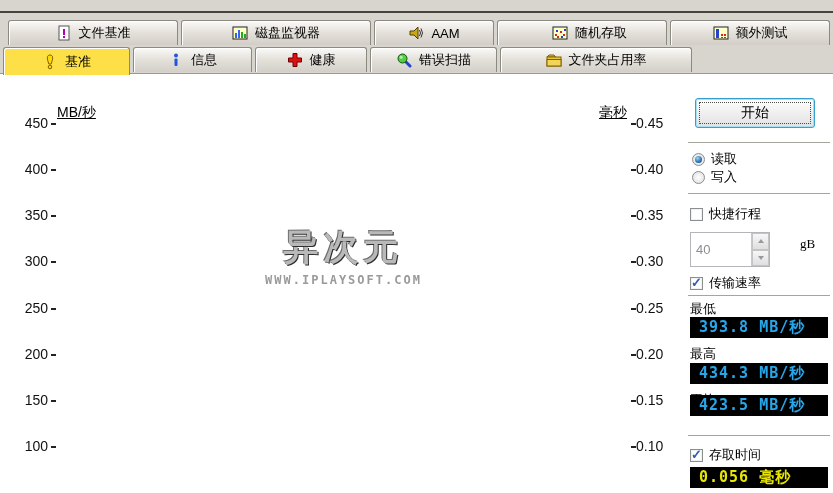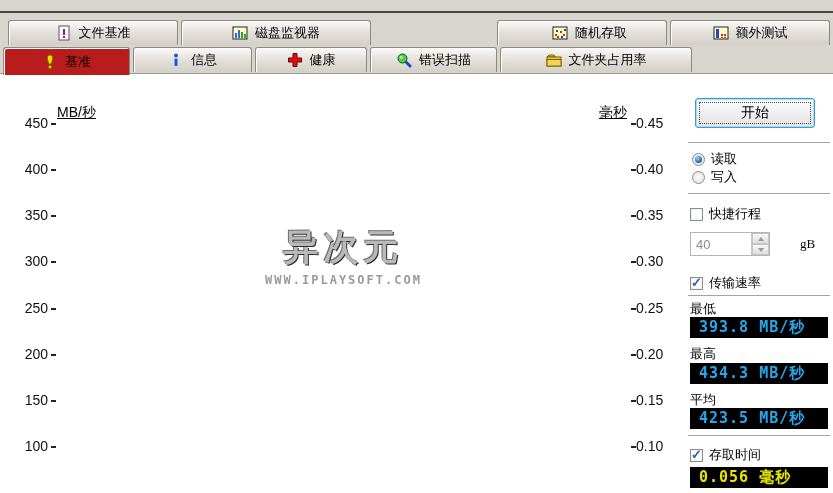--- a/index.html
+++ b/index.html
@@ -13,21 +13,21 @@
   
   .tabrow{position:absolute;left:0;width:833px;height:27px;}
   #tabrow1{top:19px;}
   #tabrow2{top:46px;}
   .tab{position:absolute;top:1px;height:25px;box-sizing:border-box;
     background:linear-gradient(#fbfaf8,#e3e0da 50%,#d3cfc8);
     border:1px solid #8a8a80;border-bottom:none;border-radius:3px 3px 0 0;
     box-shadow:inset 1px 1px 0 #ffffff;
     display:flex;align-items:center;justify-content:center;gap:7px;
     font-size:13px;color:#000;cursor:pointer;}
-  .tab.active{background:#b91c1c;height:28px;z-index:5;box-shadow:inset 1px 1px 0 #ffffff;}
+  .tab.active{background:#fde047;height:28px;z-index:5;box-shadow:inset 1px 1px 0 #ffffff;}
   .tab .icon{width:16px;height:16px;display:inline-block;flex:0 0 16px;}
   .tab .icon svg{display:block;}
 
   
   #content{position:absolute;left:0;top:73px;width:833px;height:420px;background:#ffffff;border-top:1px solid #9a9a90;box-sizing:border-box;z-index:1;}
 
   
   .axis-unit{position:absolute;font-size:14px;color:#000;text-decoration:underline;z-index:2;}
   #axis-left-unit{left:57px;top:104px;}
   #axis-right-unit{left:585px;top:104px;width:42px;text-align:right;}
@@ -62,21 +62,21 @@
     background:radial-gradient(circle at 38% 32%,#9fd4f2,#2166ad 65%,#174f8c);}
   .chk{position:relative;width:13px;height:13px;box-sizing:border-box;background:#fff;
     border:1px solid #8c8f90;box-shadow:inset 0 0 0 1px #eef2f3;flex:0 0 13px;}
   .chk.checked::after{content:"\2713";position:absolute;left:0px;top:-3px;font-size:13px;font-weight:bold;color:#2f5fb0;}
   .stat-label{position:absolute;left:2px;font-size:13px;color:#000;}
   .lcd{position:absolute;left:2px;width:138px;height:21px;background:#000;box-sizing:border-box;
     display:flex;align-items:center;padding-left:9px;
     font-family:"DejaVu Sans Mono",monospace;font-weight:bold;font-size:15px;letter-spacing:1px;color:#27a7ea;}
   .lcd.yellow{color:#e8e600;}
   
-  #spinner{position:absolute;left:2px;top:137px;width:80px;height:24px;box-sizing:border-box;
+  #spinner{position:absolute;left:2px;top:137px;width:80px;height:35px;box-sizing:border-box;
     background:#fff;border:1px solid #b2b6b9;display:flex;}
   #spinner .spin-value{flex:1;font-size:13px;color:#8d8d8d;display:flex;align-items:center;padding-left:5px;}
   #spinner .spin-btns{width:17px;display:flex;flex-direction:column;border-left:1px solid #c8c8c8;}
   .spin-btn{flex:1;background:linear-gradient(#f7f7f7,#dfdfdf);border:1px solid #c4c4c4;position:relative;cursor:pointer;}
   .spin-btn .arrow{position:absolute;left:50%;top:50%;width:0;height:0;transform:translate(-50%,-50%);}
   .spin-btn.up .arrow{border-left:3px solid transparent;border-right:3px solid transparent;border-bottom:4px solid #9a9a9a;}
   .spin-btn.down .arrow{border-left:3px solid transparent;border-right:3px solid transparent;border-top:4px solid #9a9a9a;}
   #gb-label{position:absolute;left:112px;top:141px;font-size:13px;color:#000;font-family:"Liberation Serif",serif;}
 </style>
 </head>
@@ -103,20 +103,29 @@
       <span class="icon">
         <svg width="16" height="16">
             <rect x="1" y="2" width="14" height="12" fill="#ffffc8" stroke="#222"></rect>
             <rect x="3" y="8" width="2" height="5" fill="#3366ee"></rect>
             <rect x="6" y="5" width="2" height="8" fill="#3366ee"></rect>
             <rect x="9" y="7" width="2" height="6" fill="#22aa22"></rect>
             <rect x="12" y="9" width="2" height="4" fill="#22aa22"></rect>
           </svg>
       </span>
       <span>磁盘监视器</span>
+    </div>
+    <div class="tab" style="left:374px;width:120px;">
+      <span class="icon">
+        <svg width="16" height="16">
+            <polygon points="2,6 6,6 10,2 10,14 6,10 2,10" fill="#c8a818" stroke="#504000"></polygon>
+            <path d="M11.5,5 q2,3 0,6 M13,3.5 q3,4.5 0,9" fill="none" stroke="#333" stroke-width="1"></path>
+          </svg>
+      </span>
+      <span>AAM</span>
     </div>
     <div class="tab" style="left:497px;width:170px;padding-left:15px;">
       <span class="icon">
         <svg width="16" height="16">
             <rect x="1" y="2" width="14" height="12" fill="#ffffc8" stroke="#222"></rect>
             <rect x="3" y="9" width="2" height="2" fill="#dd2222"></rect>
             <rect x="5" y="11" width="2" height="2" fill="#dd2222"></rect>
             <rect x="8" y="6" width="2" height="2" fill="#dd2222"></rect>
             <rect x="11" y="9" width="2" height="2" fill="#dd2222"></rect>
             <rect x="4" y="5" width="2" height="2" fill="#2244cc"></rect>
@@ -407,21 +416,21 @@
 
     <div class="sep" style="top:200px;"></div>
 
     <div class="stat-label" style="top:205px;">最低</div>
     <div class="lcd" style="top:222px;">393.8 MB/秒</div>
 
     <div class="stat-label" style="top:250px;">最高</div>
     <div class="lcd" style="top:268px;">434.3 MB/秒</div>
 
     <div class="stat-label" style="top:296px;">平均</div>
-    <div class="lcd" style="top:313px;text-align:center;">423.5 MB/秒</div>
+    <div class="lcd" style="top:300px;text-align:center;">423.5 MB/秒</div>
 
     <div class="sep" style="top:340px;"></div>
 
     <div class="ctl-row" style="left:2px;top:351px;">
       <span class="chk checked"></span>
       <span>存取时间</span>
     </div>
     <div class="lcd yellow" style="top:372px;">0.056 毫秒</div>
   </div>
 

